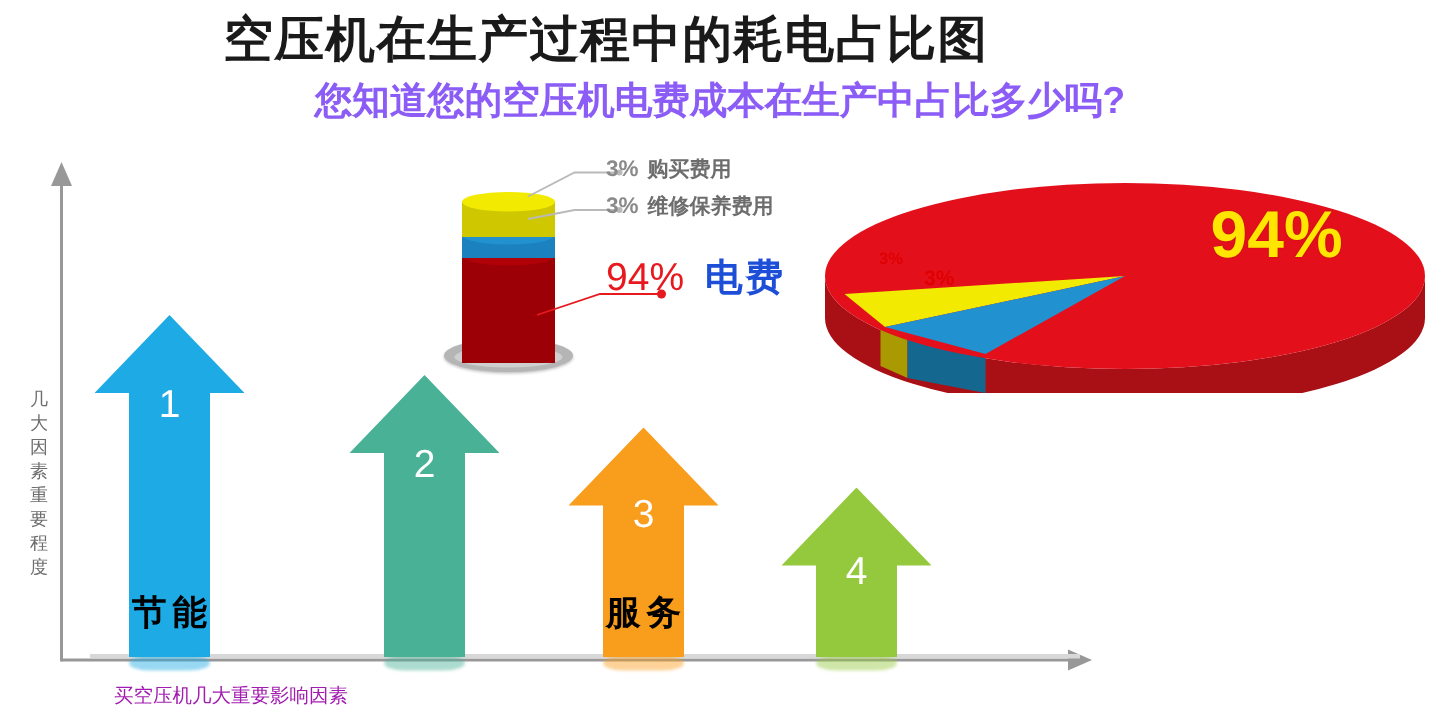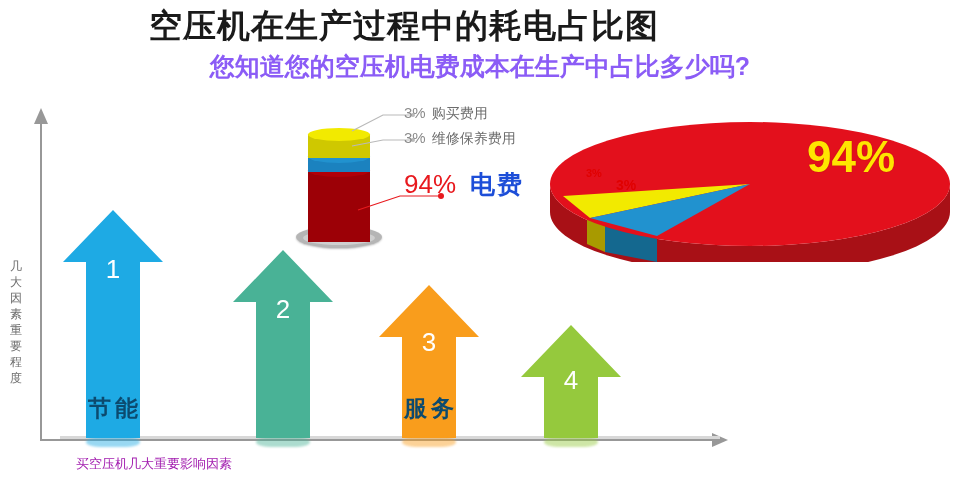--- a/index.html
+++ b/index.html
@@ -28,40 +28,40 @@
     white-space:nowrap;
   }
 
   
   .axis-svg{position:absolute;left:0;top:0;width:960px;height:483px;pointer-events:none;}
 
   .ylabel{
     position:absolute;left:10px;top:258px;
     width:22px;
     font-size:12px;color:#6d6d6d;line-height:16px;
-    text-align:left;
+    text-align:right;
     word-break:break-all;
   }
   .xlabel{
     position:absolute;left:76px;top:455px;
     font-size:13px;color:#a21caf;
     white-space:nowrap;
   }
 
   
   .arrow{position:absolute;}
   .arrow svg{display:block;}
   .arrow .num{
     position:absolute;width:100%;text-align:center;
     color:#ffffff;font-size:26px;font-weight:normal;
     left:0;
   }
   .arrow .lbl{
     position:absolute;width:100%;text-align:center;
-    color:#0c4a6e;font-size:23px;font-weight:bold;
+    color:#000000;font-size:23px;font-weight:bold;
     letter-spacing:4px;
     left:0;bottom:14px;
     text-indent:4px;
   }
   .refl{
     position:absolute;height:10px;border-radius:50%/100%;
     opacity:.45;filter:blur(1px);
   }
 
   
@@ -87,21 +87,21 @@
   #seg-red  .side{height:72px;background:#9c0006;}
   #seg-red  .top {background:#b10008;}
   #seg-blue {top:24px;height:22px;}
   #seg-blue .side{height:16px;background:#1b82bf;}
   #seg-blue .top {background:#2192cf;}
   #seg-yel  {top:2px;height:30px;}
   #seg-yel  .side{height:24px;background:#cfc800;}
   #seg-yel  .top {background:#f2ea00;}
 
   
-  .callout{position:absolute;white-space:nowrap;}
+  .callout{position:absolute;white-space:nowrap;font-weight:bold;}
   .callout .pct{font-size:15px;color:#8a8a8a;}
   .callout .txt{font-size:14px;color:#6d6d6d;margin-left:6px;}
   .callout-big{position:absolute;white-space:nowrap;}
   .callout-big .pct{font-size:26px;color:#e8191e;font-weight:normal;}
   .callout-big .txt{font-size:25px;color:#1d4ed8;font-weight:bold;margin-left:14px;letter-spacing:2px;font-family:Liberation Mono, monospace;}
 
   
   .pie-wrap{position:absolute;left:545px;top:112px;width:410px;height:150px;}
   .pie-94{
     position:absolute;left:262px;top:20px;

